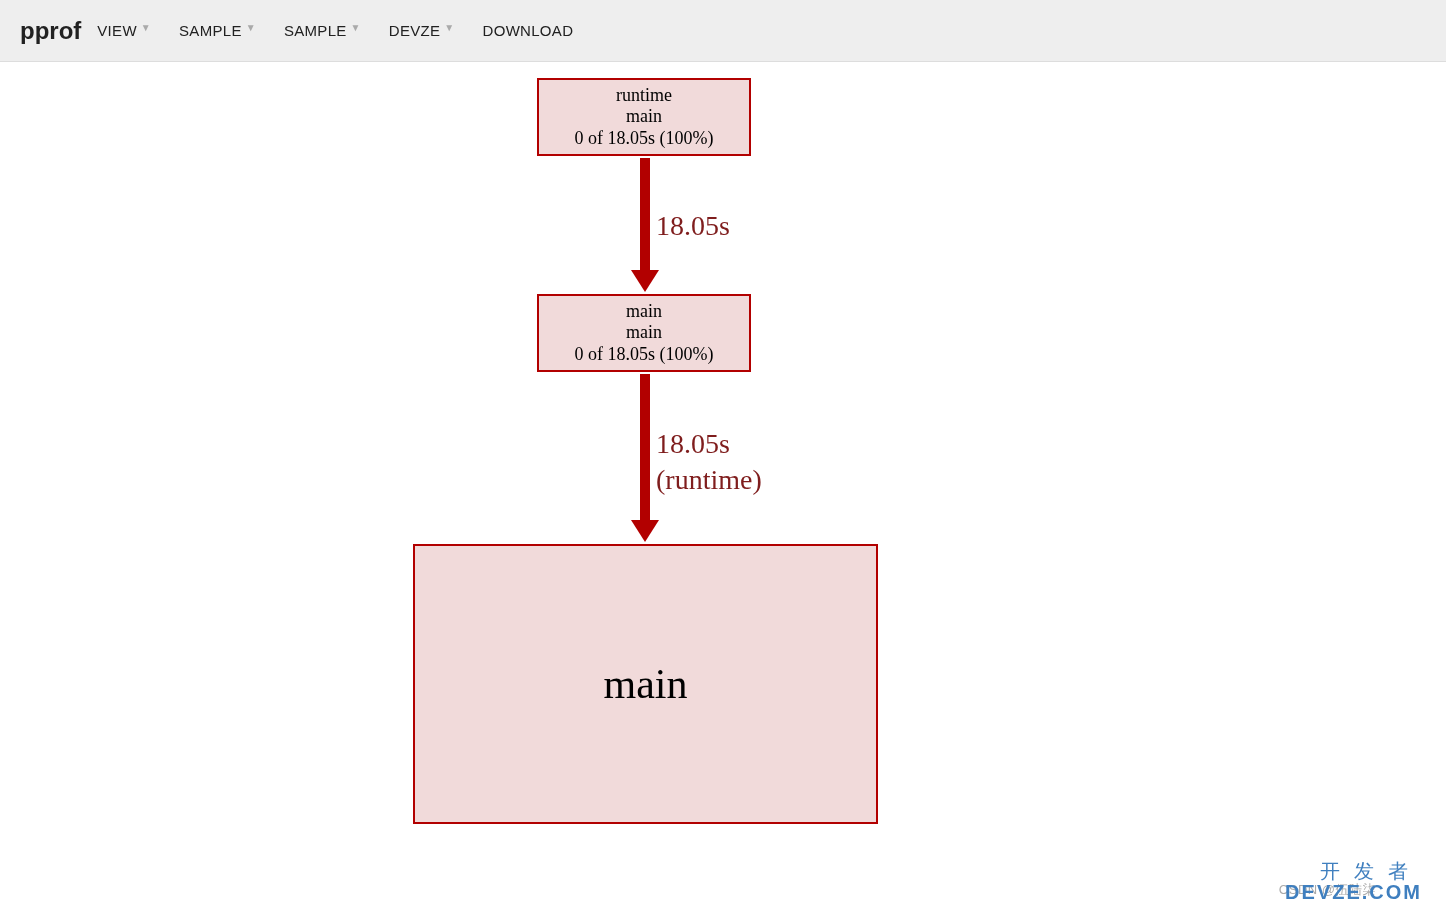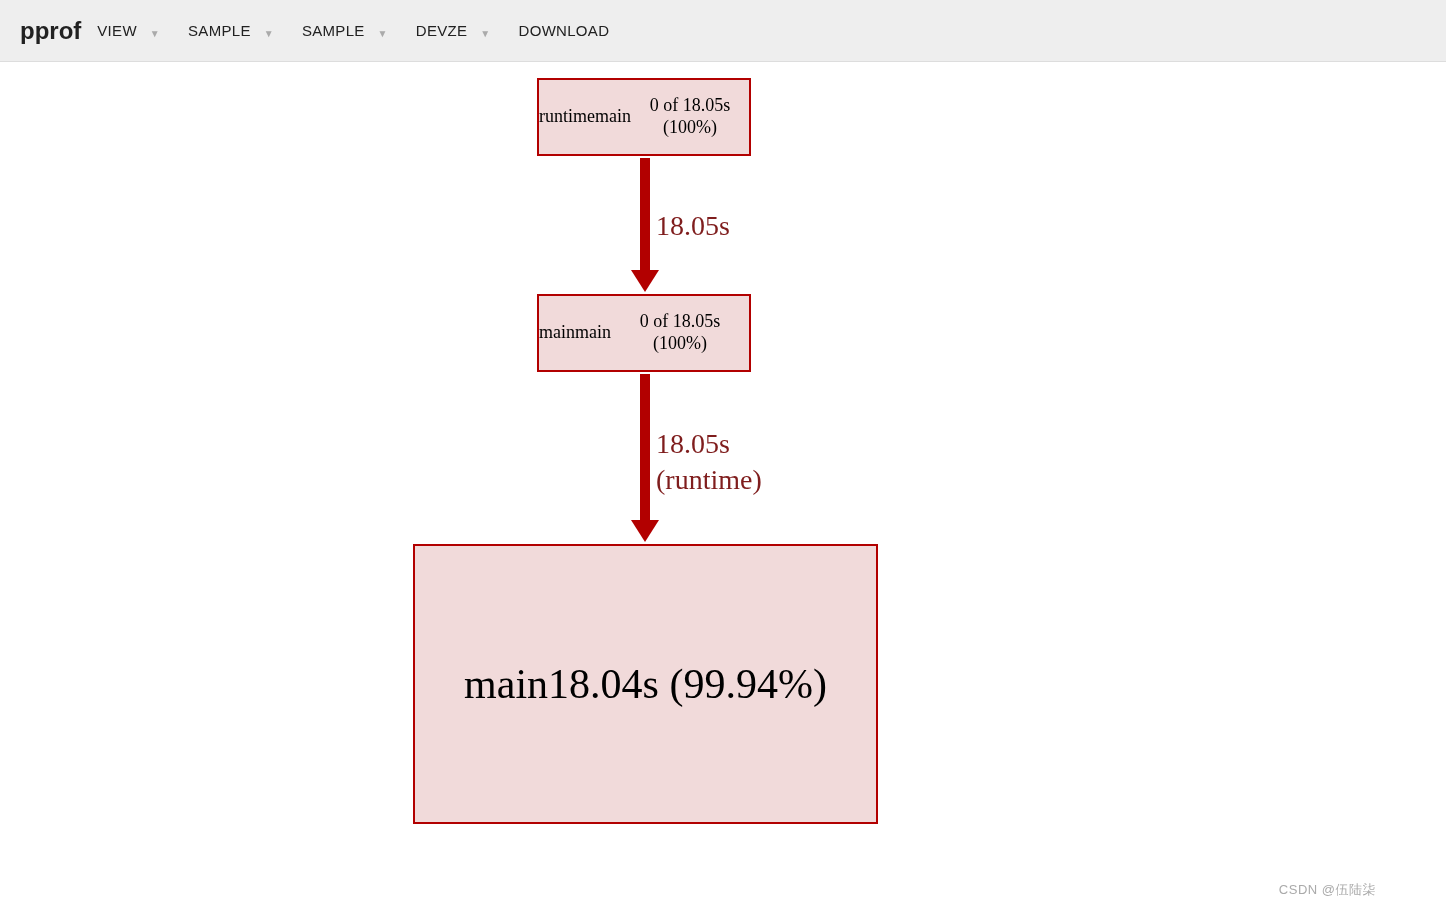--- a/index.html
+++ b/index.html
@@ -18,22 +18,22 @@
       font-weight: bold;
       font-size: 24px;
       color: #212121;
     }
     .menu-item {
       font-size: 15px;
       color: #212121;
       padding: 8px 12px;
       cursor: pointer;
       display: flex;
-      align-items: flex-end;
-      gap: 13px;
+      align-items: flex-start;
+      gap: 4px;
       letter-spacing: 0.3px;
     }
     .menu-item .caret {
       font-size: 10px;
       color: #aaa;
     }
     .search-box {
       margin-left: 14px;
       display: flex;
       align-items: center;
@@ -61,21 +61,21 @@
       width: 100%;
       height: calc(100% - 62px);
     }
     
     .node {
       position: absolute;
       background: #f1dada;
       border: 2px solid #b20000;
       text-align: center;
       display: flex;
-      flex-direction: row;
+      flex-direction: column;
       justify-content: center;
       align-items: center;
       font-family: "Times New Roman", Times, serif;
       color: #000;
       cursor: pointer;
     }
     .node-small { font-size: 18px; line-height: 1.2; }
     .node-big { font-size: 42px; line-height: 1.25; }
     
     .edge-line {
@@ -161,17 +161,20 @@
     <div>0 of 18.05s (100%)</div>
   </div>
 
   <div class="edge-line" style="left:640px; top:312px; width:10px; height:148px;"></div>
   <div class="edge-arrow" style="left:631px; top:458px;"></div>
   <div class="edge-label" style="left:656px; top:366px;">18.05s</div>
   <div class="edge-label" style="left:656px; top:402px;">(runtime)</div>
 
   <div class="node node-big" style="left:413px; top:482px; width:465px; height:280px;">
     <div>main</div>
-    <div>18.04s (99.94%)</div>
   </div>
 
   <div class="watermark1">CSDN @伍陆柒</div>
+  <div class="watermark2">
+    <div class="l1">开发者</div>
+    <div class="l2">DEVZE.COM</div>
+  </div>
 </div>
 
 </body></html>

